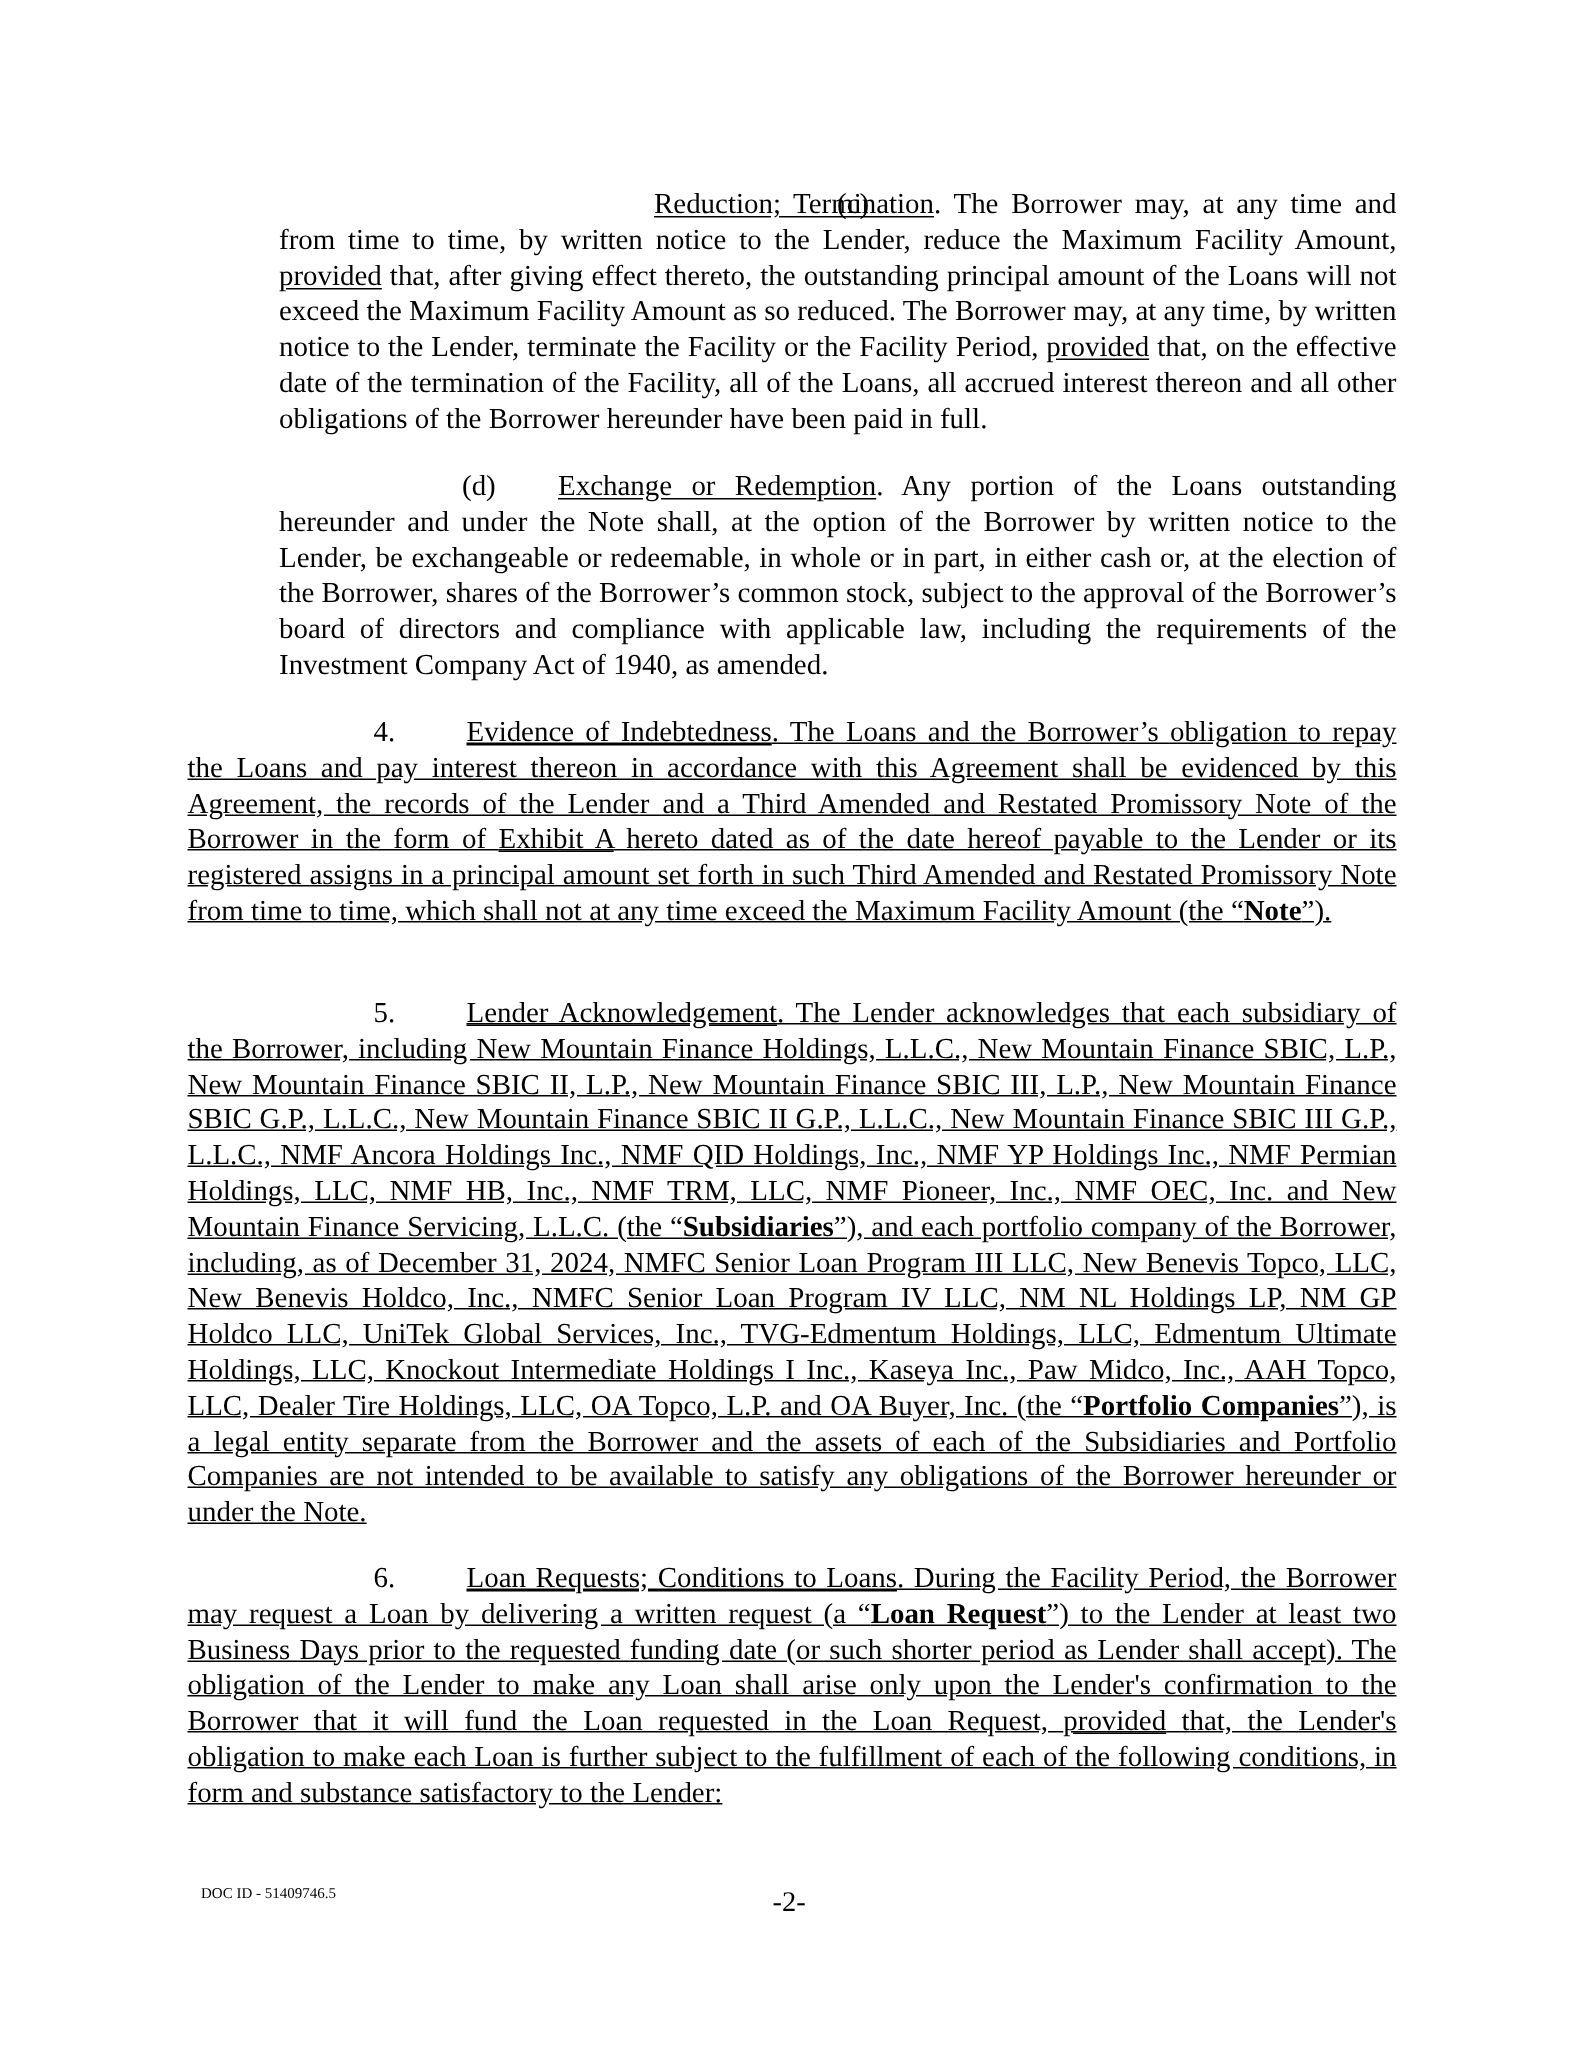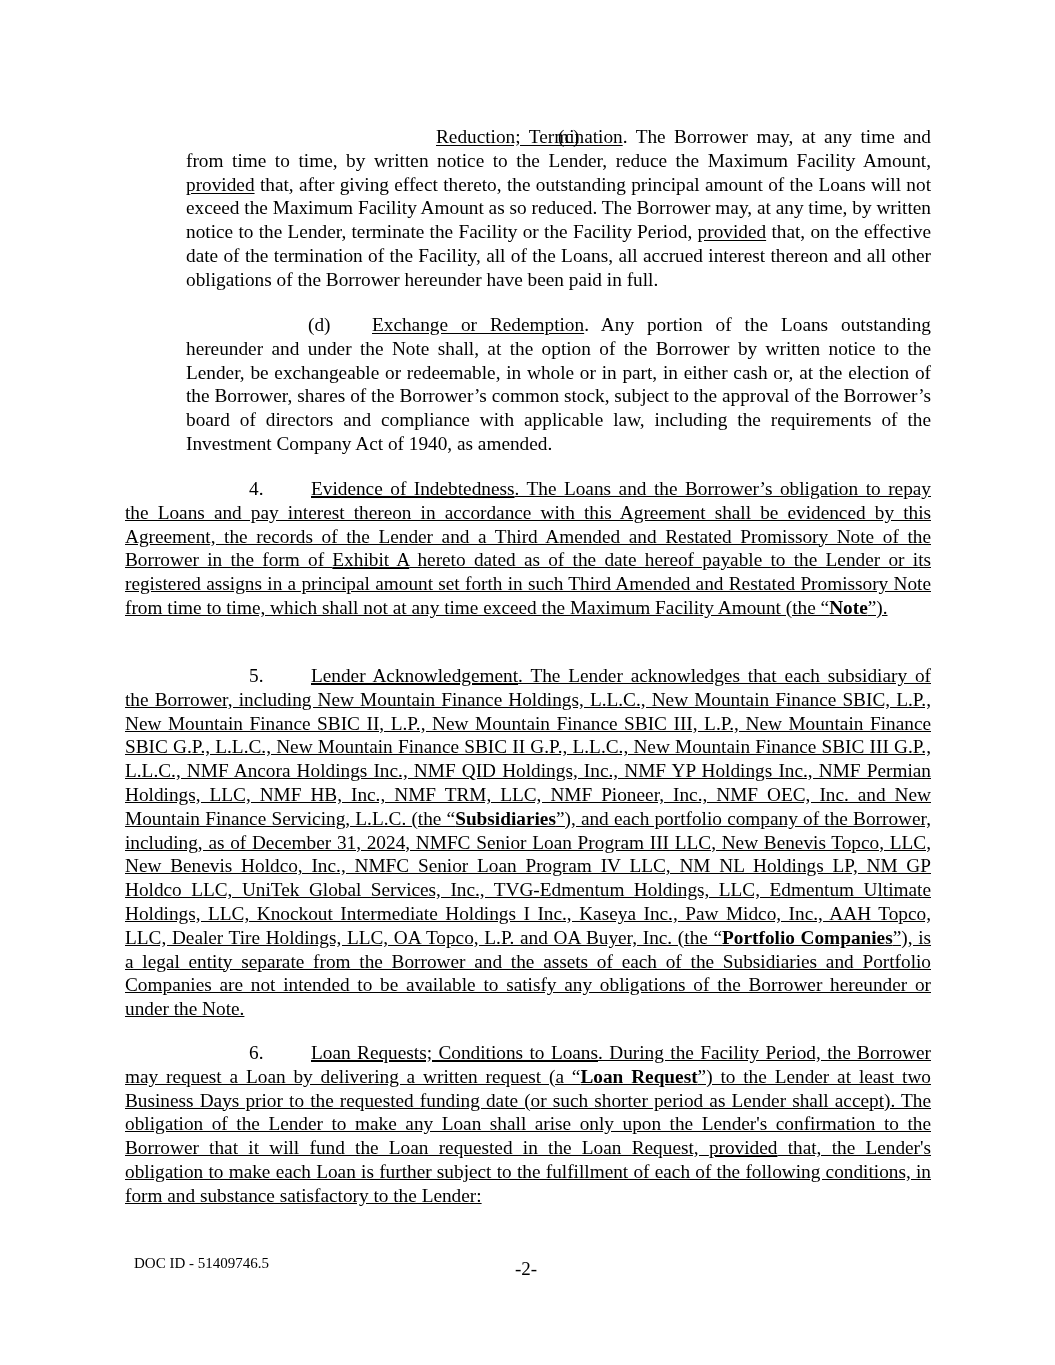--- a/index.html
+++ b/index.html
@@ -11,21 +11,21 @@
     font-size: 19.3px; line-height: 23.8px;
   }
   .para { position: absolute; text-align: justify; margin: 0; }
   .sub { left: 186px; width: 745px; }
   .main { left: 125px; width: 806px; text-decoration: underline; }
   .num { display: inline-block; }
   .u { text-decoration: underline; text-underline-offset: 2px; }
   b { font-weight: bold; }
   .footer-id {
     position: absolute; left: 134px; top: 1256px;
-    font-size: 15px; line-height: 14px;
+    font-size: 10px; line-height: 14px;
     font-family: "Liberation Serif", serif;
   }
   .page-num {
     position: absolute; left: 515px; top: 1258px;
     font-size: 19px; line-height: 22px;
     font-family: "Liberation Serif", serif;
   }
 </style>
 </head>
 <body>

